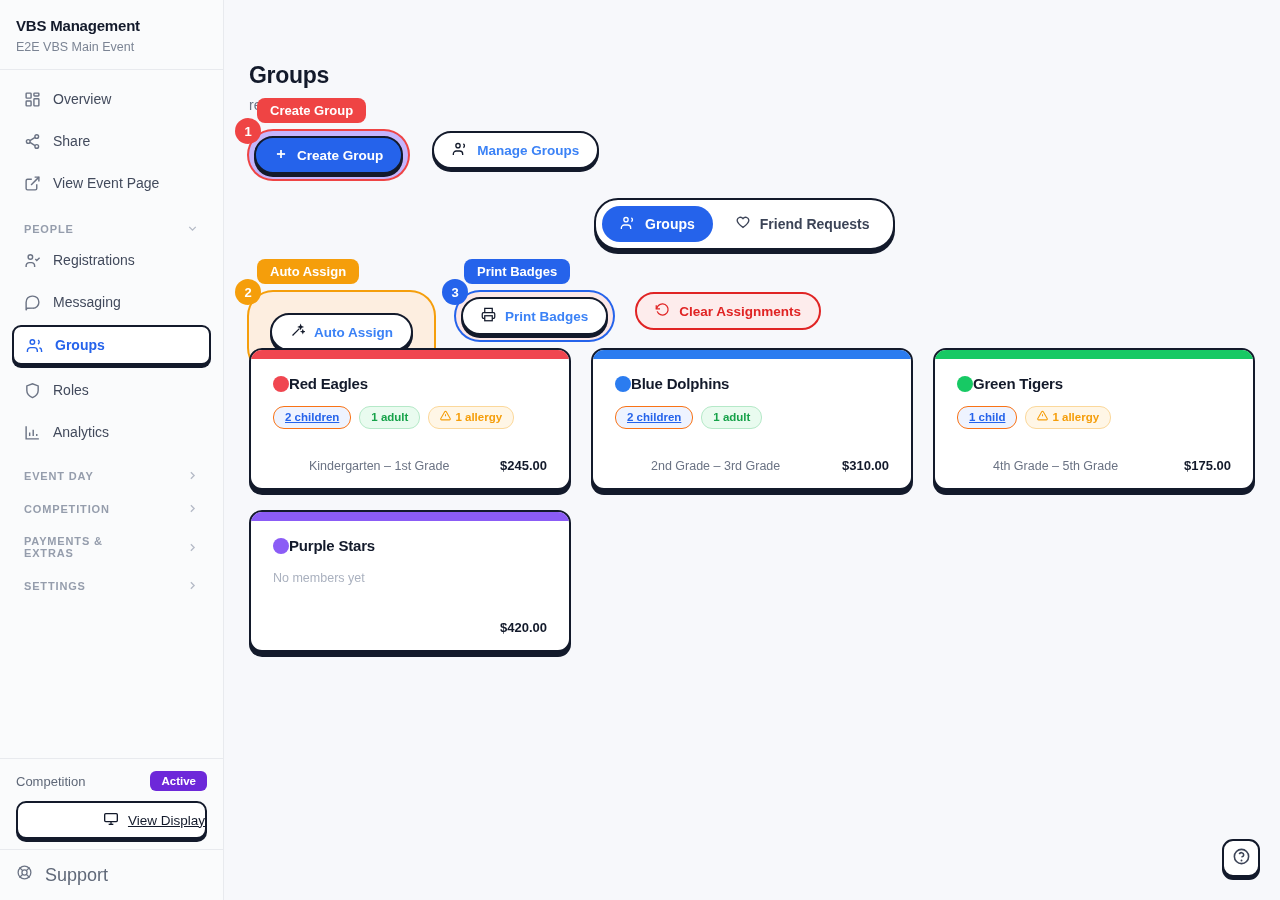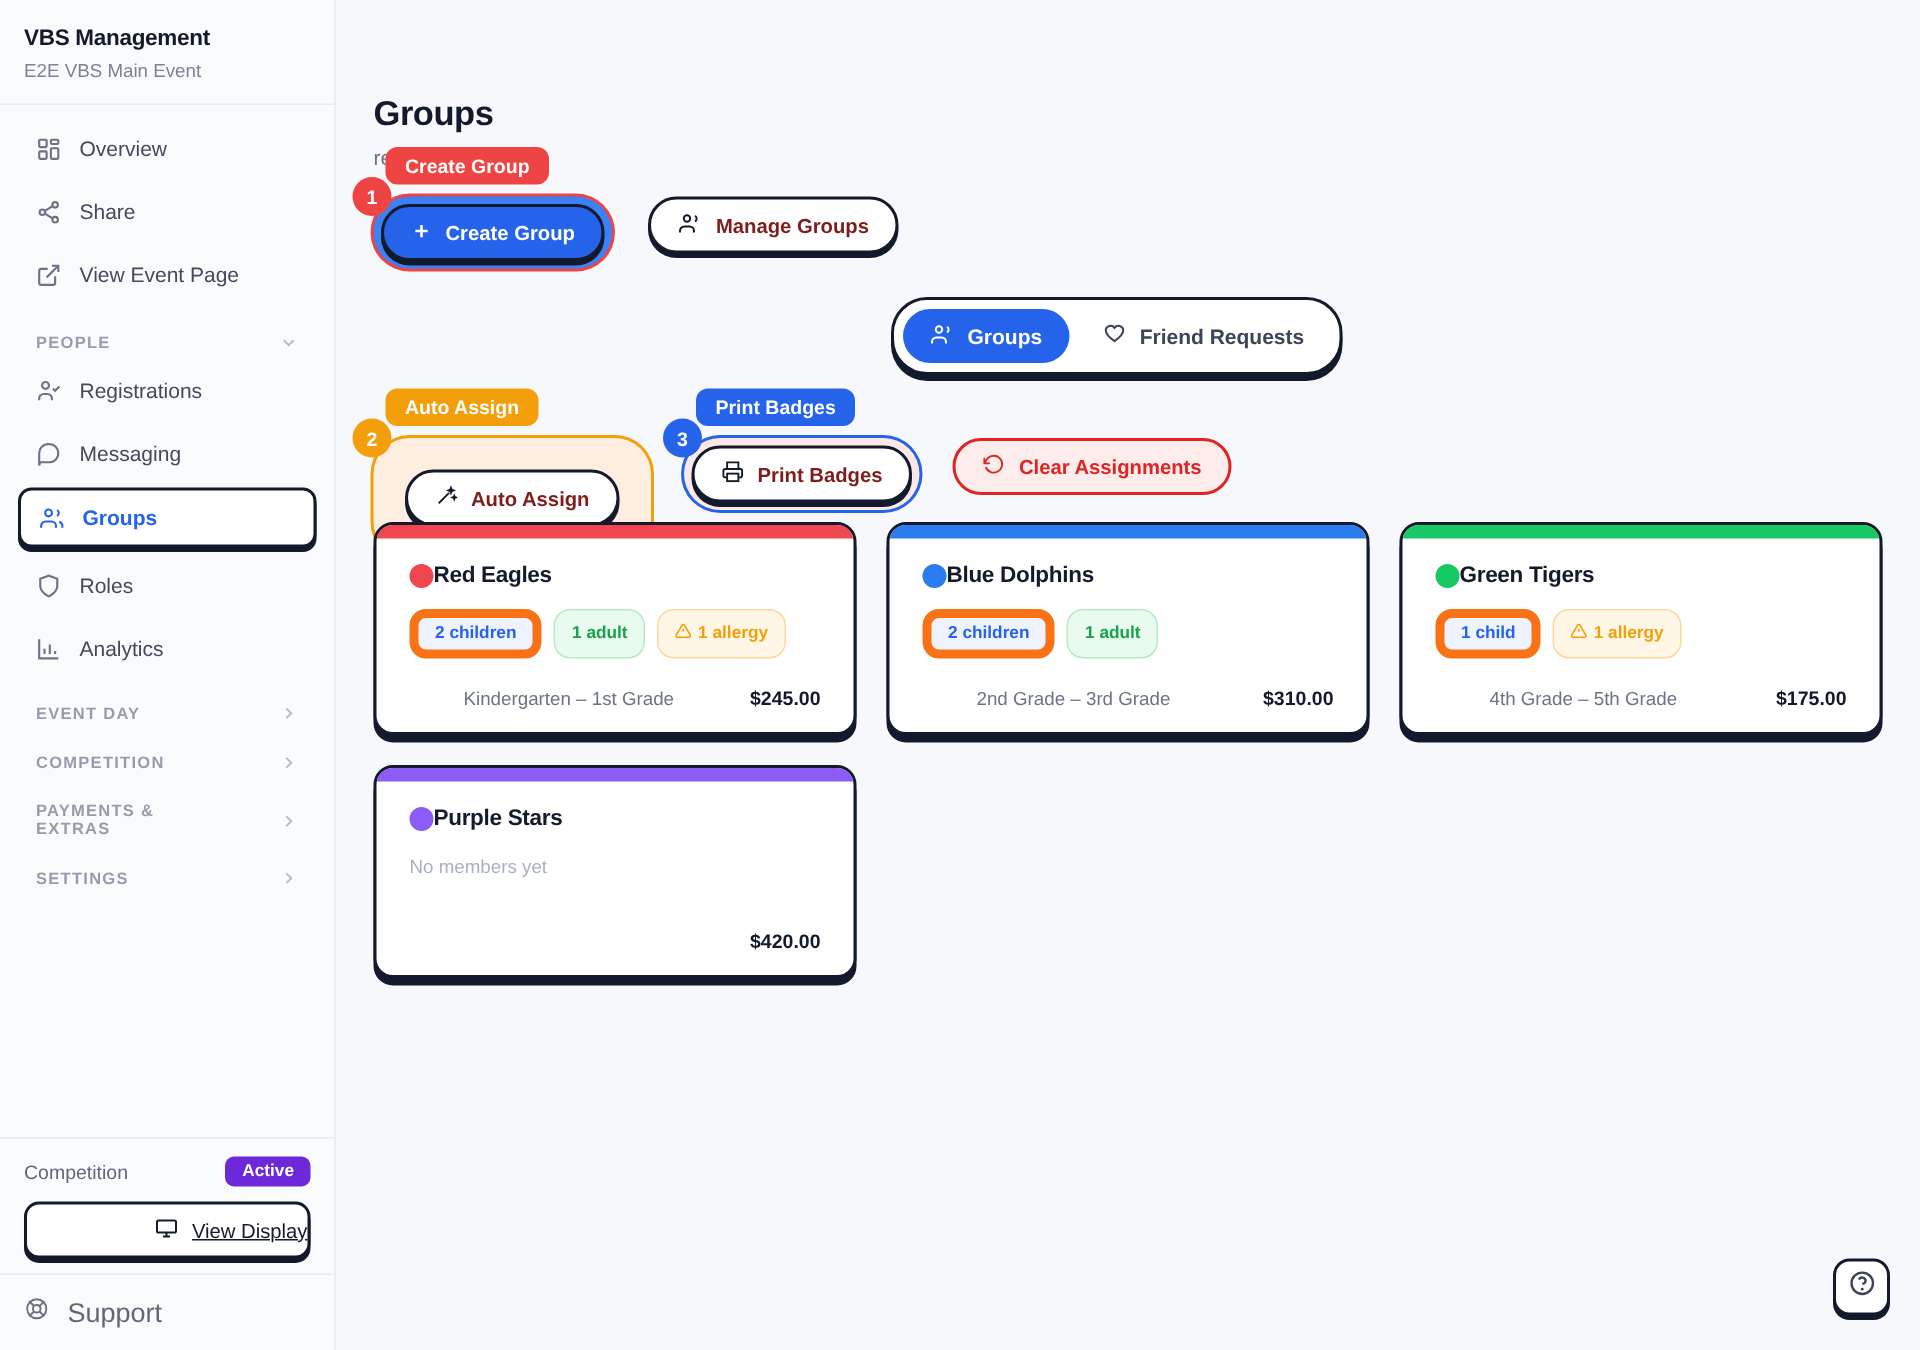--- a/index.html
+++ b/index.html
@@ -93,26 +93,26 @@
     font-size: 14px; color: #6b7384;
   }
 
   
   .top-actions { position: absolute; left: 25px; top: 131px; display: flex; gap: 24px; align-items: flex-start; }
   .btn {
     display: inline-flex; align-items: center; justify-content: center; gap: 9px;
     height: 38px; padding: 0 18px;
     border: 2px solid #131a2b; border-radius: 19px;
     font-size: 13.5px; font-weight: bold; cursor: pointer;
-    background: #fff; color: #7f1d1d;
+    background: #fff; color: #3b82f6;
     box-shadow: 0 3px 0 #131a2b;
     white-space: nowrap;
   }
   .btn.primary { background: #2563eb; color: #fff; border-color: #131a2b; }
-  .hl-red   { position: relative; padding: 5px; border-radius: 24px; background: #3b82f6; box-shadow: 0 0 0 2px #ef4444; }
+  .hl-red   { position: relative; padding: 5px; border-radius: 24px; background: #c4b5fd; box-shadow: 0 0 0 2px #ef4444; }
   .hl-amber { position: relative; padding: 21px; border-radius: 24px; background: #fdeee0; box-shadow: 0 0 0 2px #f59e0b; }
   .hl-blue  { position: relative; padding: 5px; border-radius: 24px; background: #fde8e8; box-shadow: 0 0 0 2px #2563eb; }
 
   .tip {
     position: absolute; top: -33px; left: 8px;
     padding: 5px 13px; border-radius: 8px;
     font-size: 13px; font-weight: bold; color: #fff; white-space: nowrap;
   }
   .tip.red   { background: #ef4444; }
   .tip.amber { background: #f59e0b; }
@@ -165,21 +165,21 @@
   .card-body { padding: 16px 22px 0 22px; flex: 1 1 auto; display: flex; flex-direction: column; }
   .card-head { display: flex; align-items: center; }
   .dot { width: 16px; height: 16px; border-radius: 50%; flex: 0 0 16px; }
   .card-name { font-size: 15px; font-weight: bold; color: #131a2b; letter-spacing: -0.2px; }
   .pills { display: flex; gap: 8px; margin-top: 14px; }
   .pill {
     display: inline-flex; align-items: center; gap: 4px;
     padding: 3px 11px; border-radius: 11px;
     font-size: 11.5px; font-weight: bold; line-height: 15px;
   }
-  .pill.blue  { background: #eef3ff; border: 6px solid #f97316; color: #2563eb; }
+  .pill.blue  { background: #eef3ff; border: 1px solid #f97316; color: #2563eb; text-decoration: underline; }
   .pill.green { background: #e9fbef; border: 1px solid #b5e9c8; color: #17a34a; }
   .pill.amber { background: #fff6e6; border: 1px solid #fbd89b; color: #f59e0b; }
   .card-foot {
     display: flex; align-items: center; justify-content: space-between;
     margin-top: auto; padding-bottom: 15px; margin-left: 36px;
   }
   .grade { font-size: 12.5px; color: #6b7384; }
   .price { font-size: 13px; font-weight: bold; color: #131a2b; }
   .empty-note { font-size: 12.5px; color: #aab1bf; margin-top: 17px; }
 

